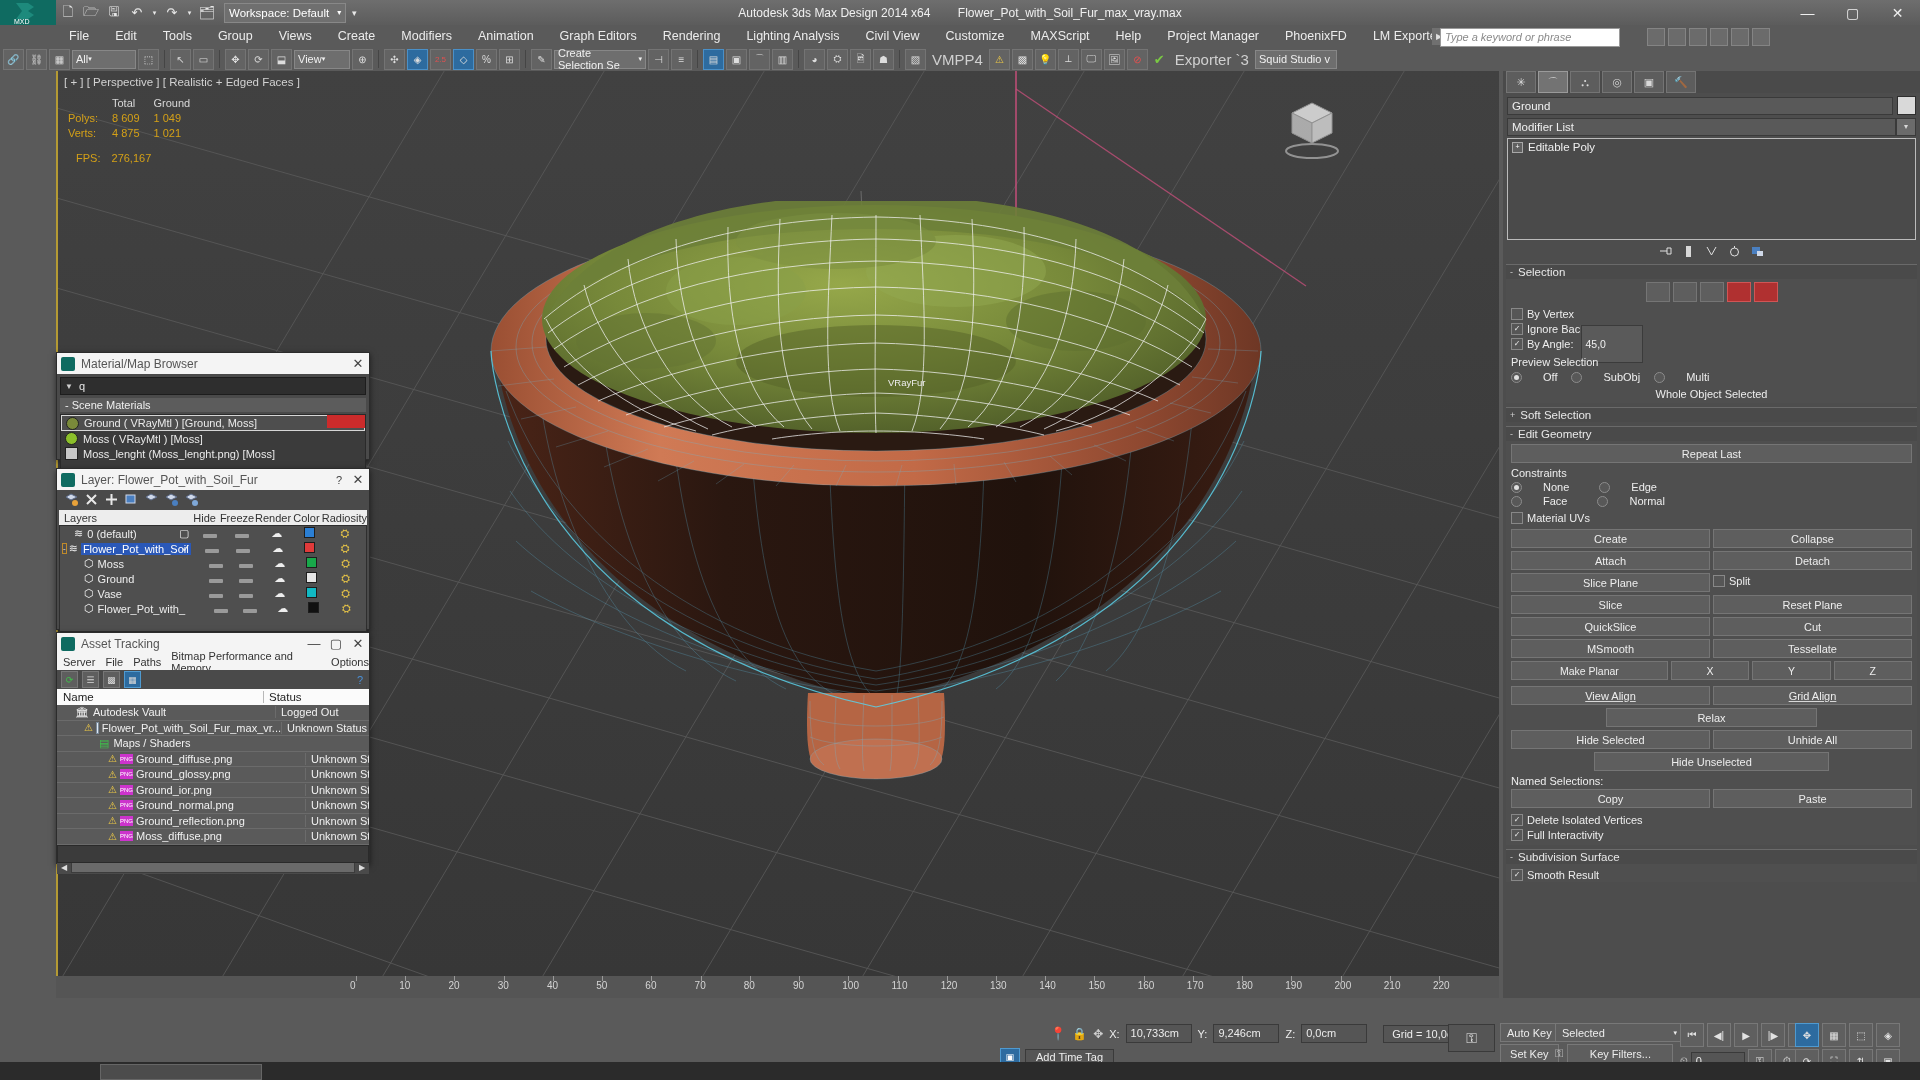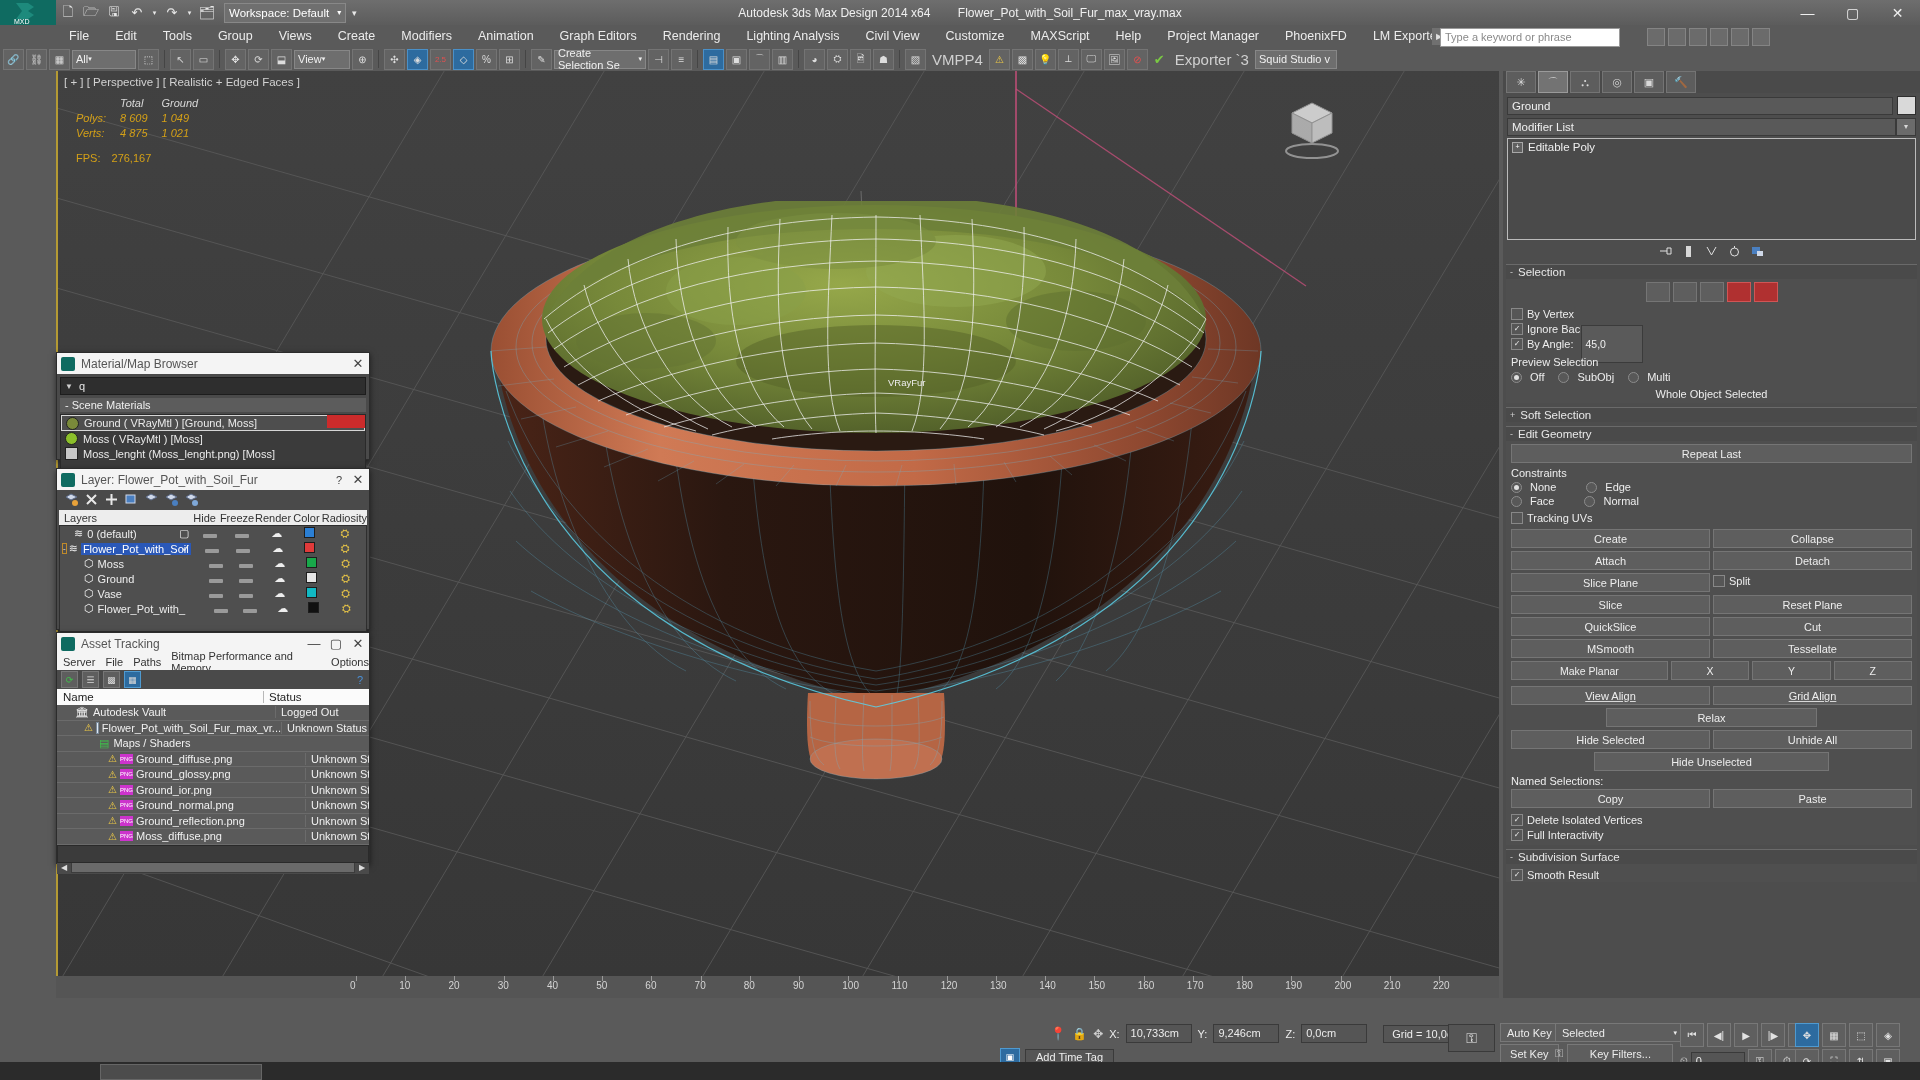--- a/index.html
+++ b/index.html
@@ -15,41 +15,41 @@
   .wsel{height:18px;background:#6f6f6f;border:1px solid #888;display:flex;align-items:center;padding:0 4px;color:#fff;font-size:11.5px;margin-left:4px;}
   .wsel .caret{margin-left:8px;font-size:8px;}
   .title-center{position:absolute;left:0;right:0;text-align:center;font-size:12px;color:#f0f0f0;pointer-events:none;}
   .title-center span{margin:0 12px;}
   .wbtns{position:absolute;right:0;top:0;height:25px;display:flex;}
   .wbtn{width:45px;height:25px;display:flex;align-items:center;justify-content:center;color:#efefef;font-size:14px;}
 
   
   .menubar{position:absolute;left:0;top:25px;width:1920px;height:22px;background:#5a5a5a;display:flex;align-items:center;}
   .menubar .mi{padding:0 13px;line-height:22px;font-size:12.5px;color:#ececec;white-space:nowrap;}
-  .searchbox{position:absolute;right:300px;top:3px;width:170px;height:17px;background:#fff;border:1px solid #9a9a9a;color:#8a8a8a;font-size:11px;padding:0 4px;line-height:17px;}
+  .searchbox{position:absolute;right:300px;top:3px;width:170px;height:17px;background:#fff;border:1px solid #9a9a9a;color:#8a8a8a;font-style:italic;font-size:11px;padding:0 4px;line-height:17px;}
   .searchtri{position:absolute;right:474px;top:3px;width:14px;height:17px;background:#707070;color:#e0e0e0;font-size:8px;text-align:center;line-height:17px;}
   .hdricons{position:absolute;right:150px;top:3px;display:flex;gap:3px;}
   .hdricons i{width:16px;height:16px;display:block;background:#6b6b6b;border:1px solid #848484;}
 
   
   .toolbar{position:absolute;left:0;top:47px;width:1920px;height:24px;background:#5a5a5a;display:flex;align-items:center;gap:2px;padding-left:3px;}
   .tb{width:19px;height:19px;background:#636363;border:1px solid #747474;display:flex;align-items:center;justify-content:center;font-size:10px;color:#ddd;}
   .tb.act{background:#2d6b9f;border-color:#4a90c8;}
   .tb.red{color:#e05050;}
   .tsep{width:1px;height:18px;background:#454545;margin:0 3px;}
   .tcombo{height:17px;background:#6e6e6e;border:1px solid #878787;color:#f0f0f0;font-size:11px;display:flex;align-items:center;padding:0 3px;}
   .tcombo .cv{}
   .tcombo .cc{font-size:7px;}
   .tlabel{font-size:15px;color:#d0d0d0;padding:0 4px;white-space:nowrap;}
 
   
   .viewport{position:absolute;left:56px;top:71px;width:1443px;height:905px;background:#3c3c3c;overflow:hidden;}
   .vp-border{position:absolute;left:56px;top:71px;width:1443px;height:905px;border-left:2px solid #b49a34;box-sizing:border-box;pointer-events:none;}
   .vp-label{position:absolute;left:8px;top:5px;color:#d2d2d2;font-size:11.5px;}
-  .vp-stats{position:absolute;left:20px;top:25px;color:#d4a017;font-size:11px;line-height:15px;font-style:italic;}
+  .vp-stats{position:absolute;left:12px;top:25px;color:#d4a017;font-size:11px;line-height:15px;}
   .vp-stats table{border-collapse:collapse;}
   .vp-stats td{padding:0 14px 0 0;color:#d4a017;font-size:11px;}
   .vp-stats td.h{color:#d8d8d8;}
   .vp-fps{position:absolute;left:20px;top:81px;color:#d4a017;font-size:11px;}
   .vpcube{position:absolute;right:155px;top:20px;width:70px;height:70px;}
 
   
   .gridsvg{position:absolute;left:0;top:0;}
 
   
@@ -135,21 +135,21 @@
   .cbrow{display:flex;align-items:center;gap:4px;font-size:11px;color:#ededed;height:15px;}
   .cb{width:10px;height:10px;background:#565656;border:1px solid #888;display:inline-flex;align-items:center;justify-content:center;font-size:8px;color:#dcdcdc;}
   .cb.on{color:#e8e8e8;}
   .spin{height:14px;background:#5a5a5a;border:1px solid #3b3b3b;color:#f0f0f0;font-size:10.5px;display:flex;align-items:center;padding:11px 3px;}
   .btn{background:#5e5e5e;border:1px solid #757575;color:#ededed;font-size:11px;height:17px;display:flex;align-items:center;justify-content:center;text-align:center;}
   .btn.sm{font-size:10.5px;}
   .g2{display:grid;grid-template-columns:1fr 1fr;gap:3px;}
   .g4{display:grid;grid-template-columns:2fr 1fr 1fr 1fr;gap:3px;}
   .radio{width:9px;height:9px;border-radius:50%;border:1px solid #8c8c8c;background:#585858;display:inline-block;position:relative;}
   .radio.on:after{content:"";position:absolute;left:2px;top:2px;width:5px;height:5px;border-radius:50%;background:#e0e0e0;}
-  .rrow{display:flex;align-items:center;gap:8px;font-size:11px;color:#ededed;}
+  .rrow{display:flex;align-items:center;gap:21px;font-size:11px;color:#ededed;}
   .center{text-align:center;}
 
   
   .timeline{position:absolute;left:56px;top:976px;width:1443px;height:22px;background:#555;}
   .tlruler{position:relative;width:100%;height:22px;}
   .tlruler .tk{position:absolute;top:4px;font-size:10px;color:#d5d5d5;}
   .tlruler .tl{position:absolute;top:0;width:1px;height:5px;background:#9a9a9a;}
 
   
   .promptbar{position:absolute;left:0;top:998px;width:1920px;height:22px;background:#5a5a5a;display:flex;align-items:center;}
@@ -878,21 +878,21 @@
               <span class="radio"></span>
               <span>Face</span>
             </span>
           <span class="rrow">
               <span class="radio"></span>
               <span>Normal</span>
             </span>
         </div>
         <div class="cbrow" style="margin-top:3px;">
             <span class="cb"></span>
-            <span>Tracking UVs</span>
+            <span>Material UVs</span>
           </div>
         <div class="g2" style="margin-top:4px;">
           <div class="btn">Create</div>
           <div class="btn">Collapse</div>
           <div class="btn">Attach</div>
           <div class="btn">Detach</div>
         </div>
         <div class="g2" style="margin-top:3px;">
           <div class="btn">Slice Plane</div>
           <div class="cbrow">

